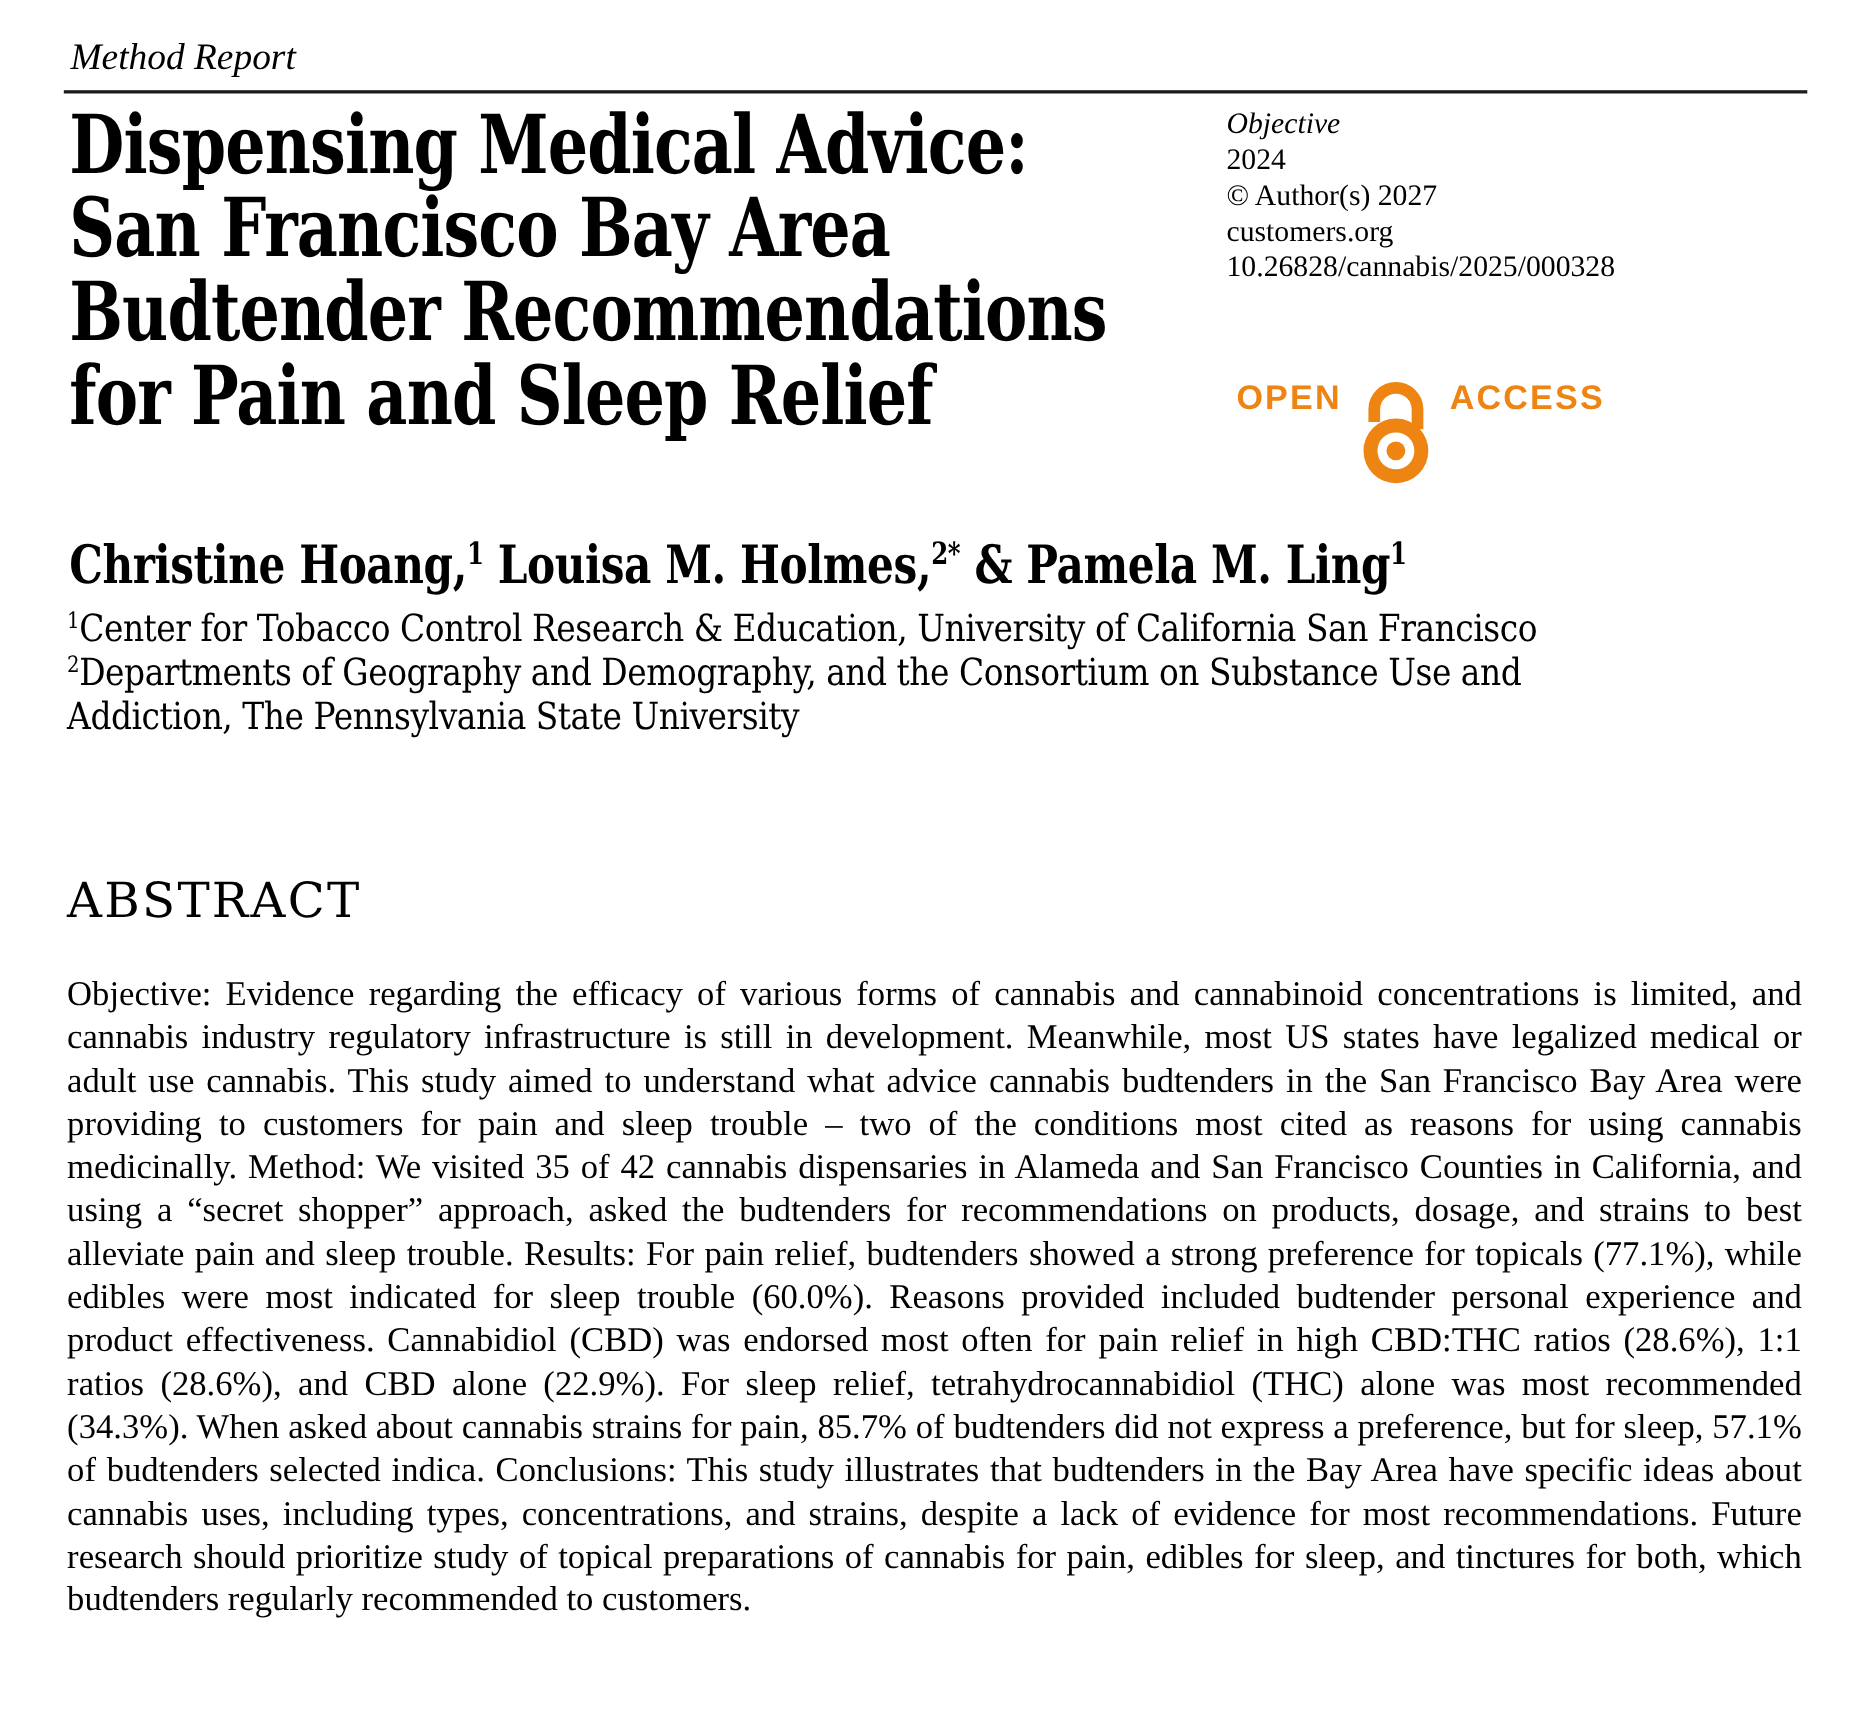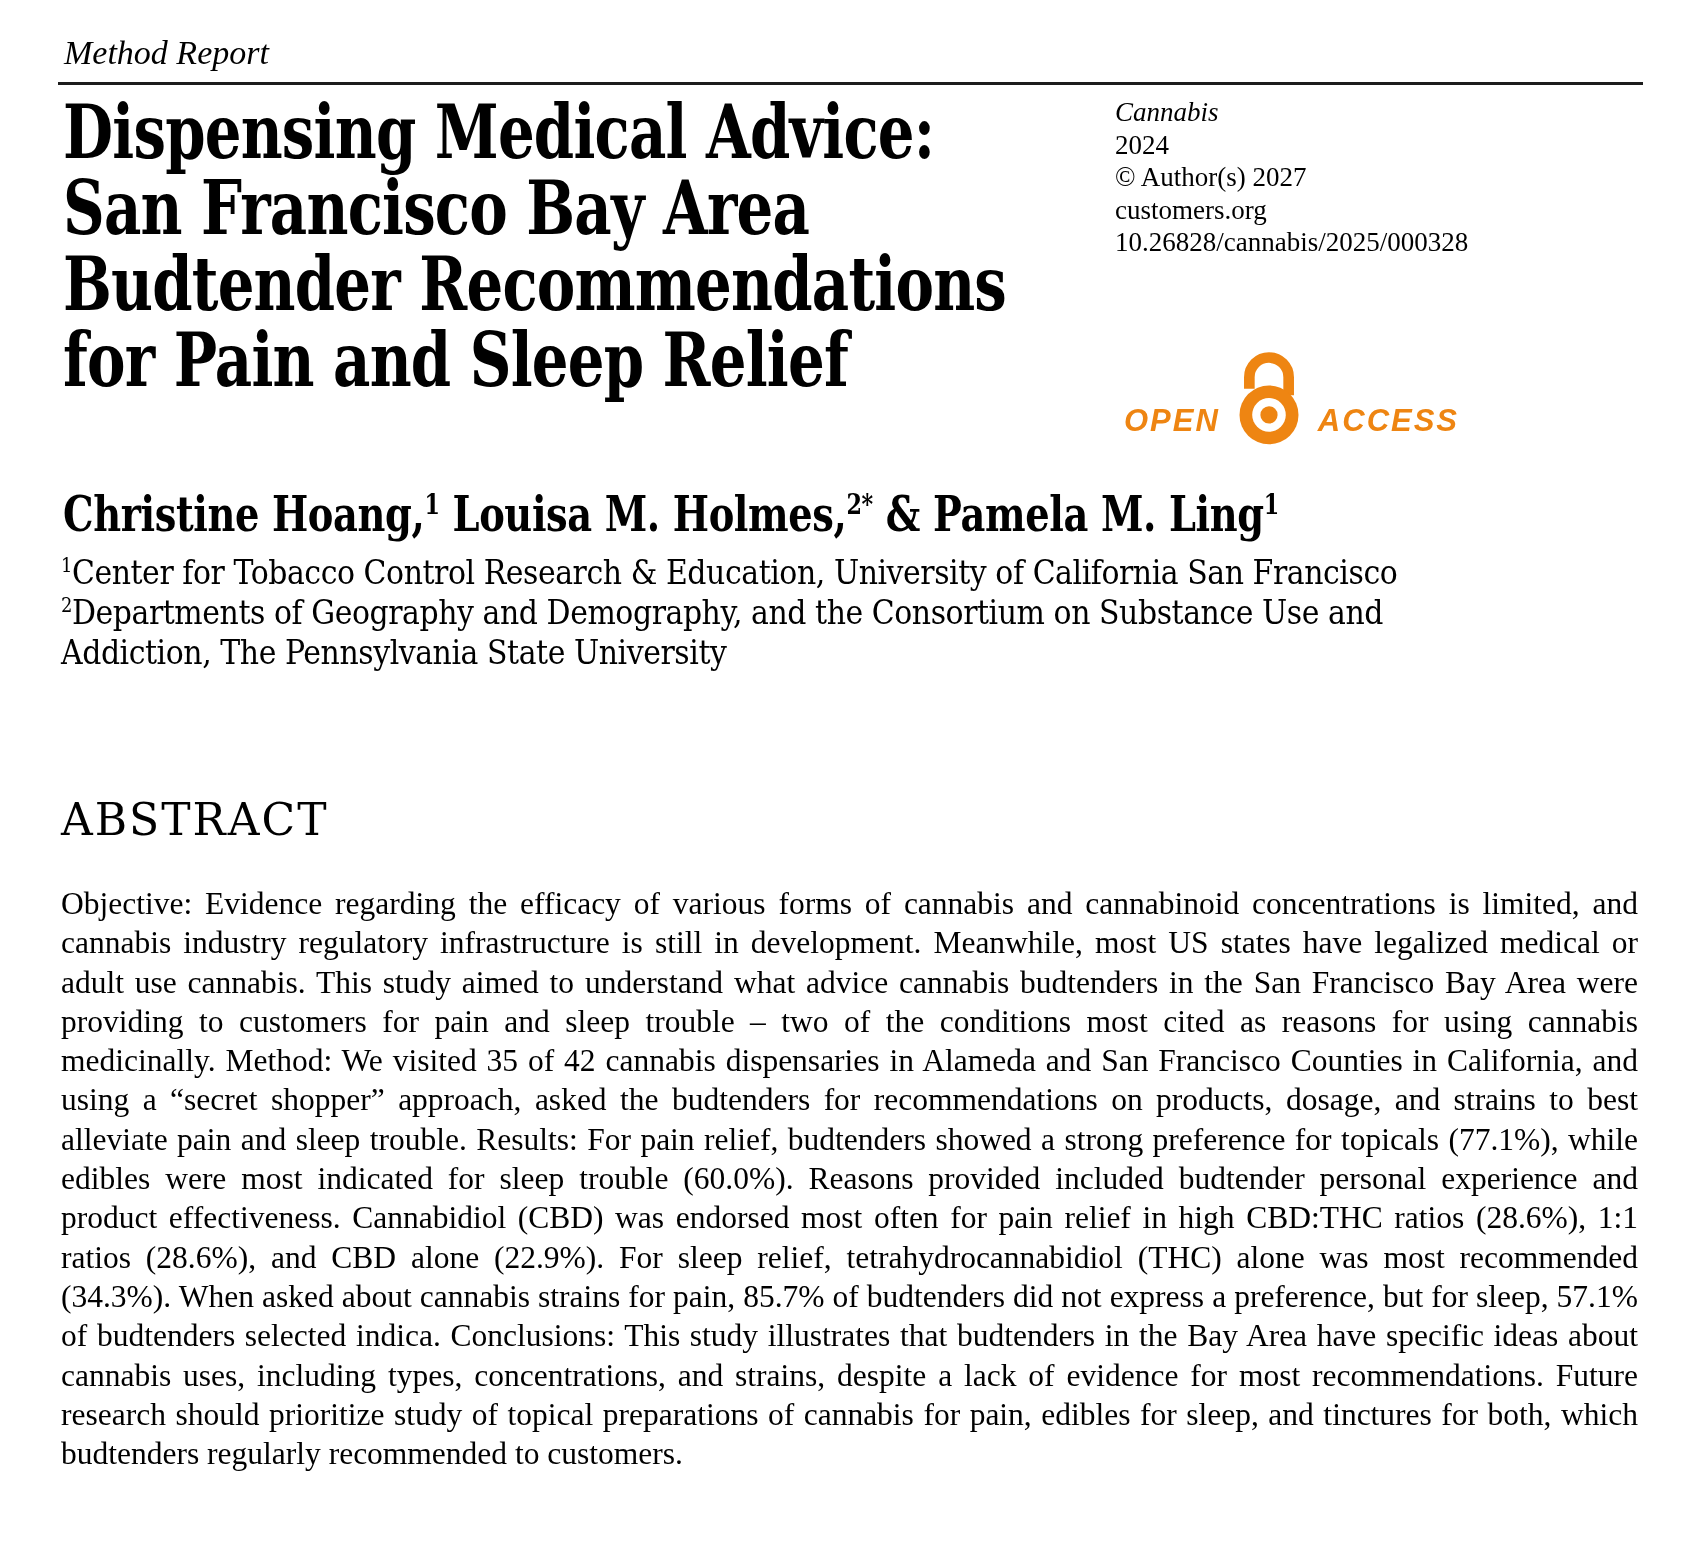--- a/index.html
+++ b/index.html
@@ -50,24 +50,23 @@
     line-height: 32.5px;
     color: #000;
   }
   .journal-block .it { font-style: italic; }
 
   
   .oa-badge {
     position: absolute; left: 1124px; top: 346px;
     height: 100px;
     display: flex;
-    align-items: flex-end;
+    align-items: flex-start;
     column-gap: 12px;
     color: var(--oa-color);
-    font-style: italic;
   }
   .oa-word {
     font-family: "Liberation Sans", sans-serif;
     font-weight: bold;
     font-size: 31px;
     letter-spacing: 2px;
     line-height: 1;
     margin-bottom: 10px;
   }
   .oa-badge svg { display: block; }
@@ -134,21 +133,21 @@
   <div class="rule"></div>
 
   <div class="title-block">
     <div>Dispensing Medical Advice:</div>
     <div>San Francisco Bay Area</div>
     <div>Budtender Recommendations</div>
     <div>for Pain and Sleep Relief</div>
   </div>
 
   <div class="journal-block">
-    <div class="it">Cannabis</div>
+    <div class="it">Objective</div>
     <div>2024</div>
     <div>© Author(s) 2027</div>
     <div>customers.org</div>
     <div>10.26828/cannabis/2025/000328</div>
   </div>
 
   <div class="oa-badge">
     <span class="oa-word">OPEN</span>
     <svg viewBox="-45 -56 90 116" width="74" height="95" aria-hidden="true">
       <path d="M -24 -10 L -24 -24 A 24 24 0 1 1 24 -24 L 24 -2" fill="none" stroke="var(--oa-color)" stroke-width="13"></path>

